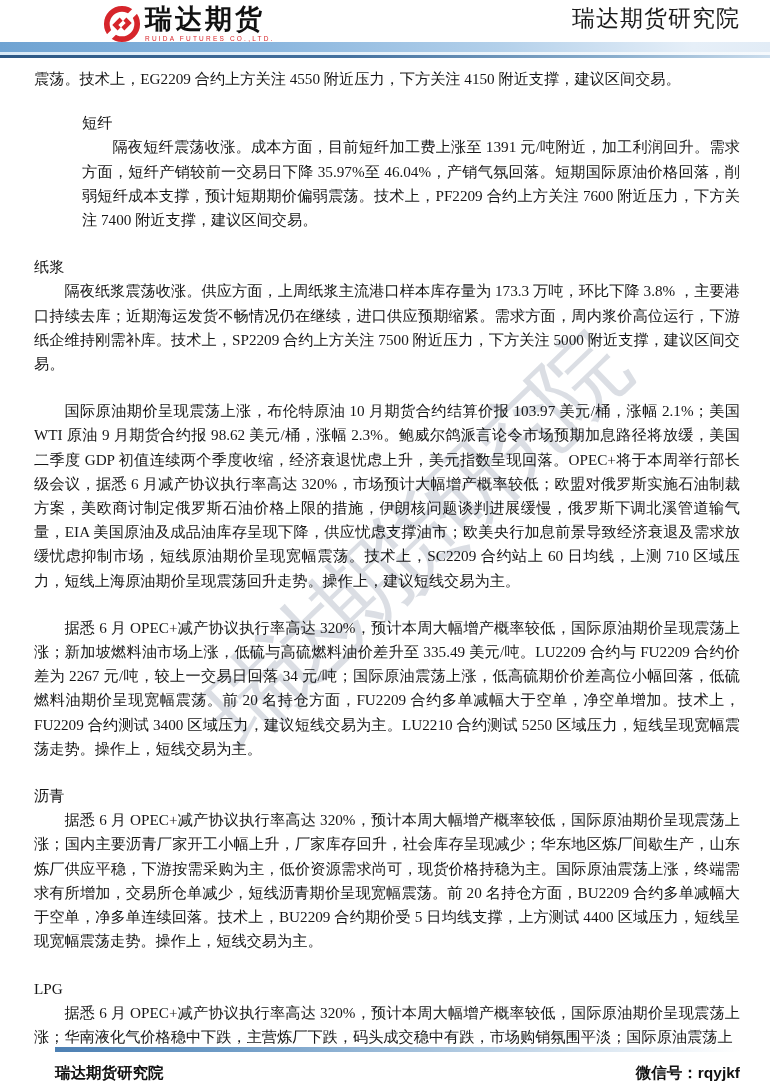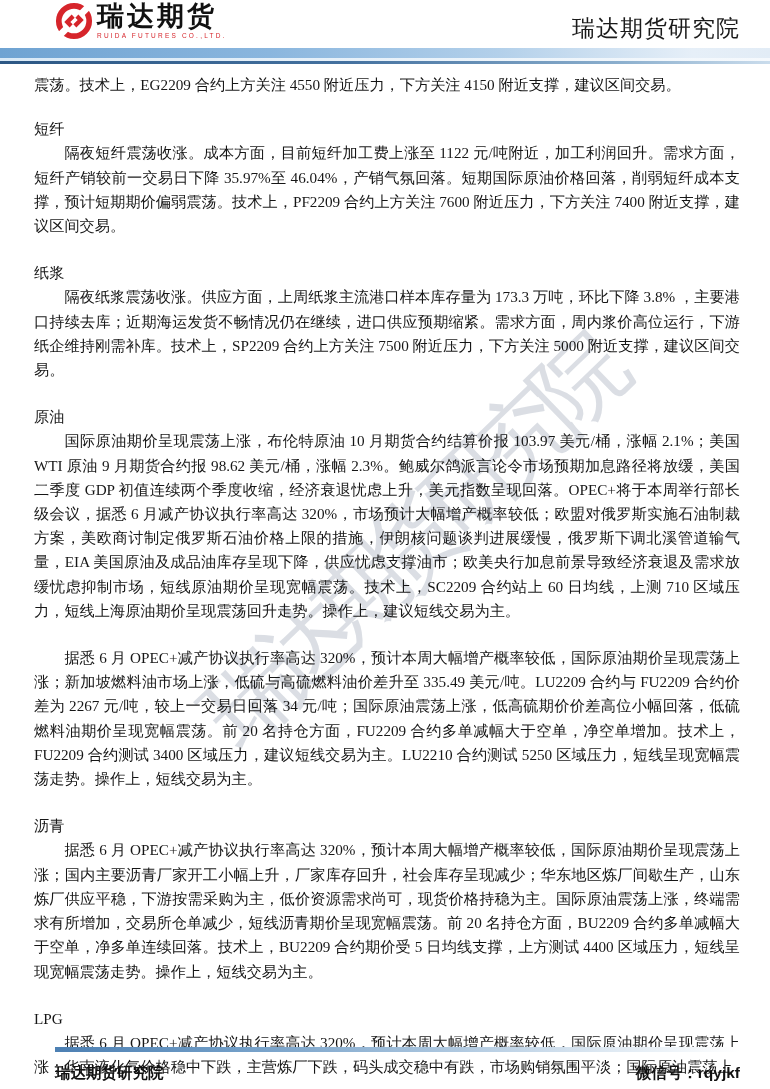--- a/index.html
+++ b/index.html
@@ -7,24 +7,25 @@
     position:relative;
     width:770px;height:1089px;
     background:#ffffff;
     overflow:hidden;
     font-family:"Liberation Serif","DejaVu Serif",serif;
     color:#161616;
   }
   
   .header{
     position:relative;
-    display:flex;justify-content:space-between;align-items:flex-end;
-    padding:5px 30px 8px 55px;
+    display:flex;justify-content:space-between;
+    padding:5px 30px 2px 55px;
     height:35px;
     z-index:2;
+    margin-left:48px;
   }
   .logo{display:flex;align-items:flex-start;}
   .logo-icon{width:38px;height:38px;display:block;margin-right:4px;}
   .logo-text{display:flex;flex-direction:column;justify-content:flex-start;}
   .brand-cn{
     font-family:"Liberation Sans","DejaVu Sans",sans-serif;
     font-weight:700;font-size:27px;line-height:29px;letter-spacing:3px;color:#111;
   }
   .brand-en{
     font-family:"Liberation Sans","DejaVu Sans",sans-serif;
@@ -51,21 +52,21 @@
   }
   
   .content{
     position:relative;z-index:1;
     padding:9px 30px 0 34px;
     font-size:15.2px;line-height:24.2px;
     text-align:justify;
   }
   .section{margin-top:23px;}
   .section:first-child{margin-top:0;}
-  .section.gap-large{margin-top:20px;}
+  .section.gap-large{margin-top:20px;margin-left:48px;}
   .section-heading{
     margin:0;font-size:15.2px;font-weight:400;line-height:24.2px;text-align:left;
   }
   .body-paragraph{margin:0;text-indent:2em;}
   .body-paragraph.no-indent{text-indent:0;}
   
   .footer{
     position:absolute;left:55px;right:30px;bottom:0;height:42px;z-index:2;
     font-family:"Liberation Sans","DejaVu Sans",sans-serif;
   }
@@ -108,28 +109,27 @@
   </div>
 
   <div class="watermark">瑞达期货研究院</div>
 
   <div class="content" id="content">
       <div class="section">
         <p class="body-paragraph no-indent">震荡。技术上，EG2209 合约上方关注 4550 附近压力，下方关注 4150 附近支撑，建议区间交易。</p>
       </div>
       <div class="section gap-large">
         <h2 class="section-heading">短纤</h2>
-        <p class="body-paragraph">隔夜短纤震荡收涨。成本方面，目前短纤加工费上涨至 1122 元/吨附近，加工利润回升。需求方面，短纤产销较前一交易日下降 35.97%至 46.04%，产销气氛回落。短期国际原油价格回落，削弱短纤成本支撑，预计短期期价偏弱震荡。技术上，PF2209 合约上方关注 7600 附近压力，下方关注 7400 附近支撑，建议区间交易。</p>
+        <p class="body-paragraph">隔夜短纤震荡收涨。成本方面，目前短纤加工费上涨至 1391 元/吨附近，加工利润回升。需求方面，短纤产销较前一交易日下降 35.97%至 46.04%，产销气氛回落。短期国际原油价格回落，削弱短纤成本支撑，预计短期期价偏弱震荡。技术上，PF2209 合约上方关注 7600 附近压力，下方关注 7400 附近支撑，建议区间交易。</p>
       </div>
       <div class="section">
         <h2 class="section-heading">纸浆</h2>
         <p class="body-paragraph">隔夜纸浆震荡收涨。供应方面，上周纸浆主流港口样本库存量为 173.3 万吨，环比下降 3.8% ，主要港口持续去库；近期海运发货不畅情况仍在继续，进口供应预期缩紧。需求方面，周内浆价高位运行，下游纸企维持刚需补库。技术上，SP2209 合约上方关注 7500 附近压力，下方关注 5000 附近支撑，建议区间交易。</p>
       </div>
       <div class="section">
-        <h2 class="section-heading">原油</h2>
         <p class="body-paragraph">国际原油期价呈现震荡上涨，布伦特原油 10 月期货合约结算价报 103.97 美元/桶，涨幅 2.1%；美国 WTI 原油 9 月期货合约报 98.62 美元/桶，涨幅 2.3%。鲍威尔鸽派言论令市场预期加息路径将放缓，美国二季度 GDP 初值连续两个季度收缩，经济衰退忧虑上升，美元指数呈现回落。OPEC+将于本周举行部长级会议，据悉 6 月减产协议执行率高达 320%，市场预计大幅增产概率较低；欧盟对俄罗斯实施石油制裁方案，美欧商讨制定俄罗斯石油价格上限的措施，伊朗核问题谈判进展缓慢，俄罗斯下调北溪管道输气量，EIA 美国原油及成品油库存呈现下降，供应忧虑支撑油市；欧美央行加息前景导致经济衰退及需求放缓忧虑抑制市场，短线原油期价呈现宽幅震荡。技术上，SC2209 合约站上 60 日均线，上测 710 区域压力，短线上海原油期价呈现震荡回升走势。操作上，建议短线交易为主。</p>
       </div>
       <div class="section">
         <p class="body-paragraph">据悉 6 月 OPEC+减产协议执行率高达 320%，预计本周大幅增产概率较低，国际原油期价呈现震荡上涨；新加坡燃料油市场上涨，低硫与高硫燃料油价差升至 335.49 美元/吨。LU2209 合约与 FU2209 合约价差为 2267 元/吨，较上一交易日回落 34 元/吨；国际原油震荡上涨，低高硫期价价差高位小幅回落，低硫燃料油期价呈现宽幅震荡。前 20 名持仓方面，FU2209 合约多单减幅大于空单，净空单增加。技术上，FU2209 合约测试 3400 区域压力，建议短线交易为主。LU2210 合约测试 5250 区域压力，短线呈现宽幅震荡走势。操作上，短线交易为主。</p>
       </div>
       <div class="section">
         <h2 class="section-heading">沥青</h2>
         <p class="body-paragraph">据悉 6 月 OPEC+减产协议执行率高达 320%，预计本周大幅增产概率较低，国际原油期价呈现震荡上涨；国内主要沥青厂家开工小幅上升，厂家库存回升，社会库存呈现减少；华东地区炼厂间歇生产，山东炼厂供应平稳，下游按需采购为主，低价资源需求尚可，现货价格持稳为主。国际原油震荡上涨，终端需求有所增加，交易所仓单减少，短线沥青期价呈现宽幅震荡。前 20 名持仓方面，BU2209 合约多单减幅大于空单，净多单连续回落。技术上，BU2209 合约期价受 5 日均线支撑，上方测试 4400 区域压力，短线呈现宽幅震荡走势。操作上，短线交易为主。</p>
       </div>
       <div class="section">

